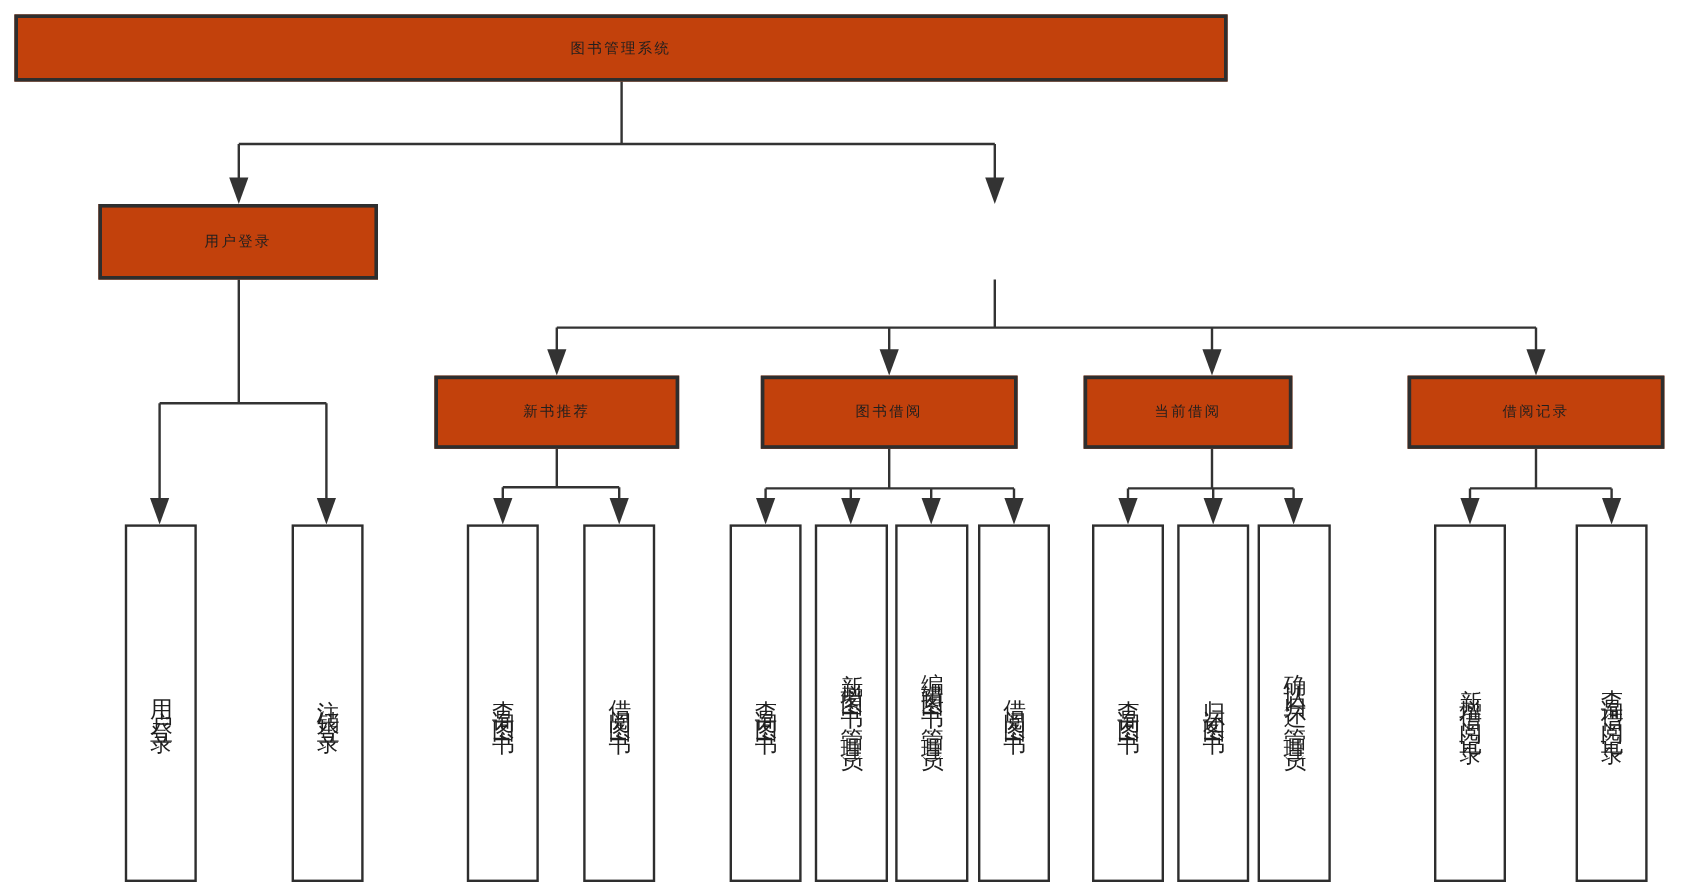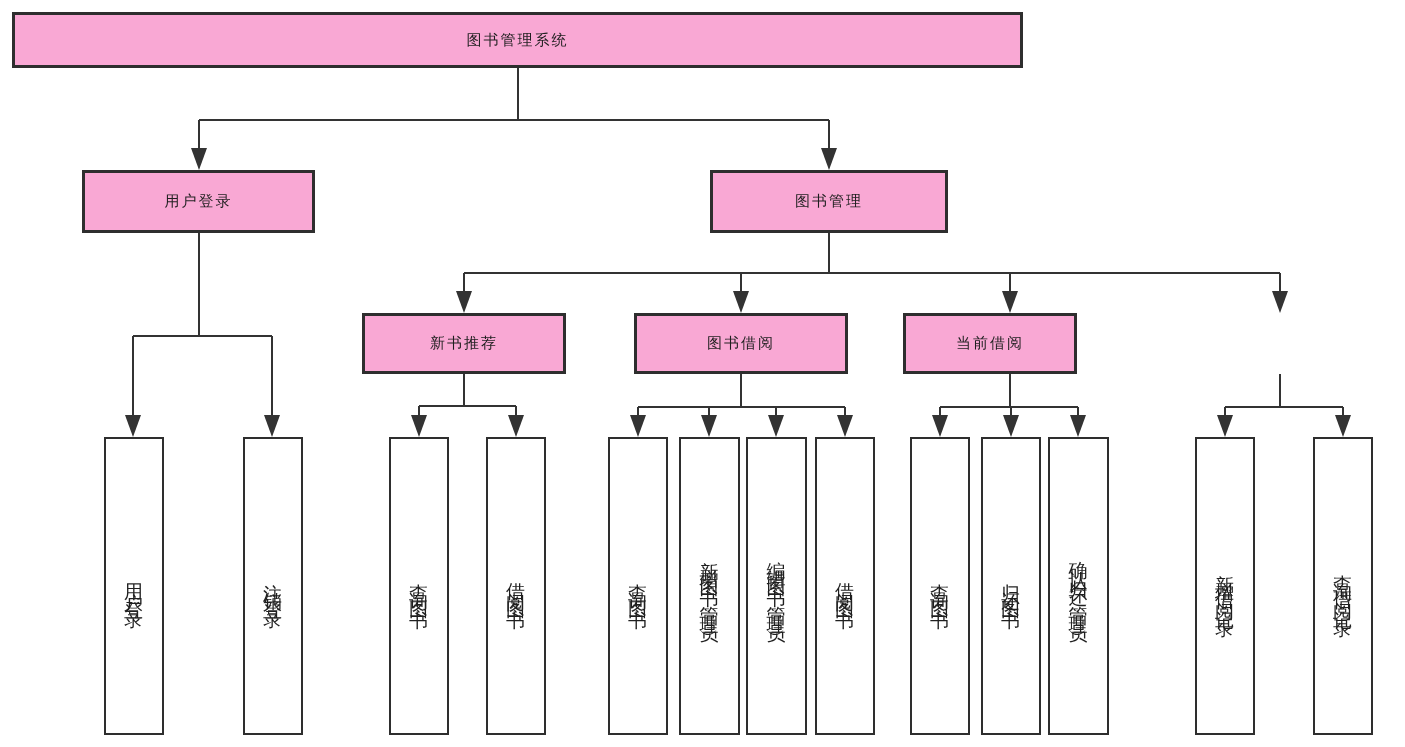--- a/index.html
+++ b/index.html
@@ -7,27 +7,27 @@
     position:relative;
     width:1405px;height:747px;
     background:#ffffff;
     font-family:"DejaVu Sans","Liberation Sans",sans-serif;
     overflow:hidden;
   }
   #connectors{position:absolute;left:0;top:0;width:1405px;height:747px;}
   .node{
     position:absolute;
     box-sizing:border-box;
-    background:#f9a8d4;
+    background:#c2410c;
     border:3px solid #2e2e2e;
     display:flex;
     align-items:center;
     justify-content:center;
     color:#1f1f1f;
-    font-size:15px;
+    font-size:12px;
     letter-spacing:2px;
     z-index:2;
   }
   .leaf{
     position:absolute;
     box-sizing:border-box;
     background:#ffffff;
     border:2px solid #2e2e2e;
     display:flex;
     align-items:center;
@@ -99,32 +99,32 @@
     </g>
   </svg>
 
   <div class="node" style="left:12px;top:12px;width:1011px;height:56px;">
     <span>图书管理系统</span>
   </div>
 
   <div class="node" style="left:82px;top:170px;width:233px;height:63px;">
     <span>用户登录</span>
   </div>
-  <div class="node" style="left:710px;top:170px;width:238px;height:63px;">
-    <span>图书管理</span>
-  </div>
 
   <div class="node" style="left:362px;top:313px;width:204px;height:61px;text-align:right;">
     <span>新书推荐</span>
   </div>
   <div class="node" style="left:634px;top:313px;width:214px;height:61px;">
     <span>图书借阅</span>
   </div>
   <div class="node" style="left:903px;top:313px;width:174px;height:61px;">
     <span>当前借阅</span>
+  </div>
+  <div class="node" style="left:1173px;top:313px;width:214px;height:61px;">
+    <span>借阅记录</span>
   </div>
 
   <div class="leaf" style="left:104px;top:437px;width:60px;height:298px;">
     <span>用户登录</span>
   </div>
   <div class="leaf" style="left:243px;top:437px;width:60px;height:298px;">
     <span>注销登录</span>
   </div>
 
   <div class="leaf" style="left:389px;top:437px;width:60px;height:298px;">

